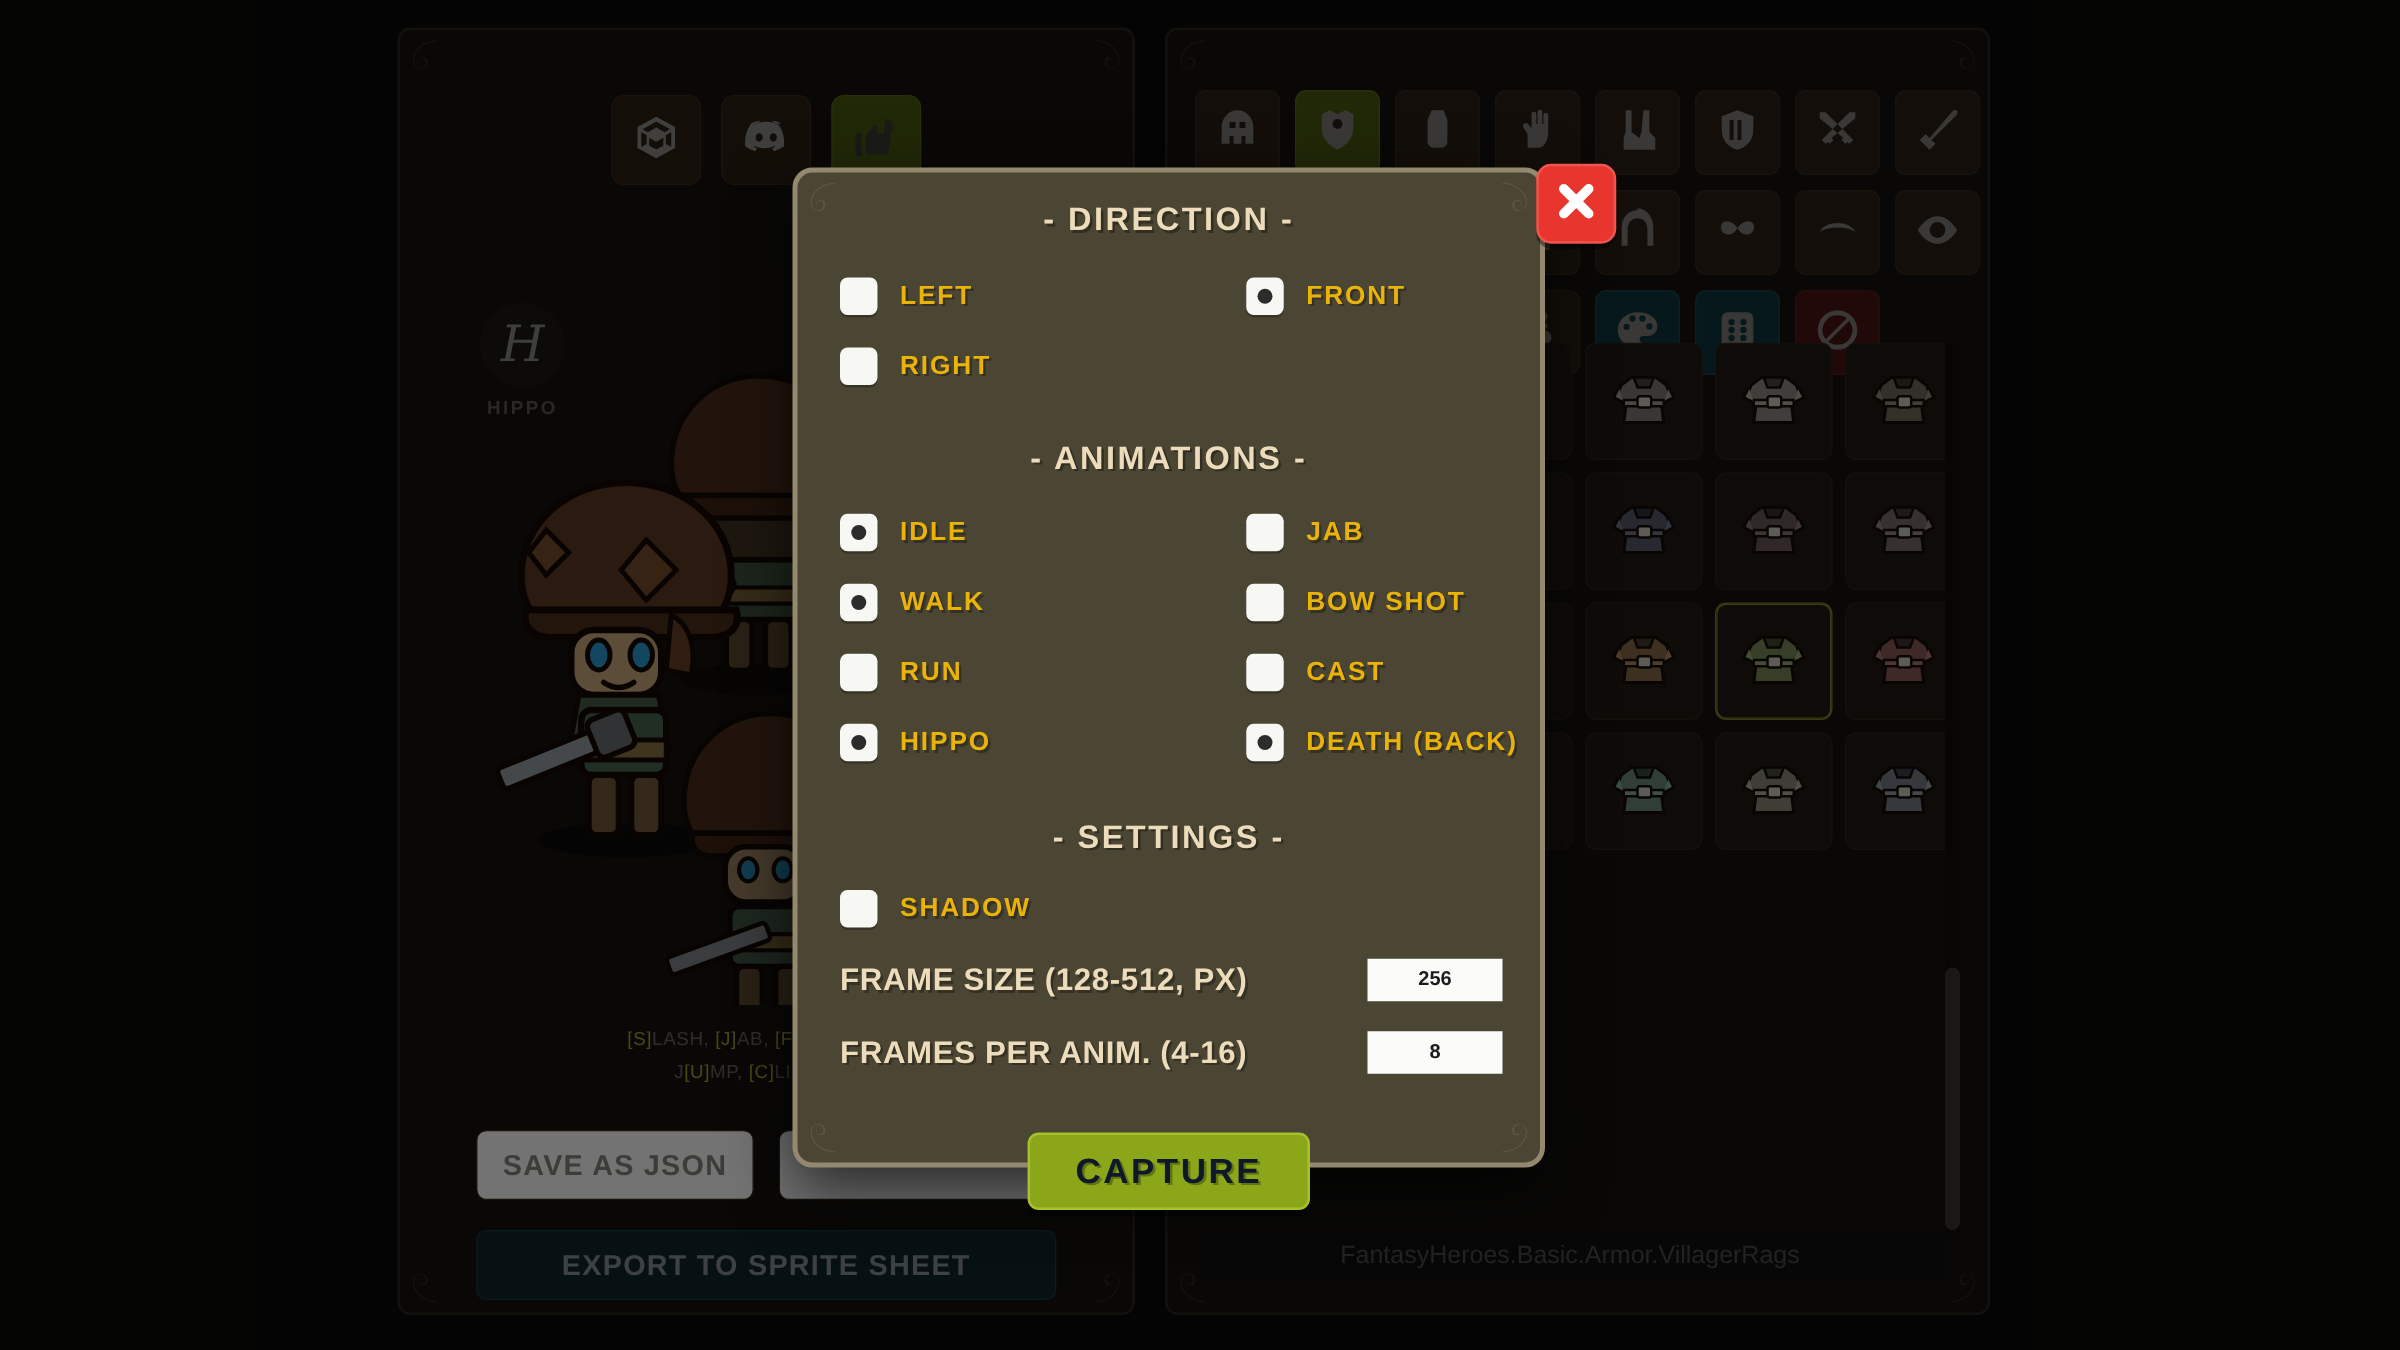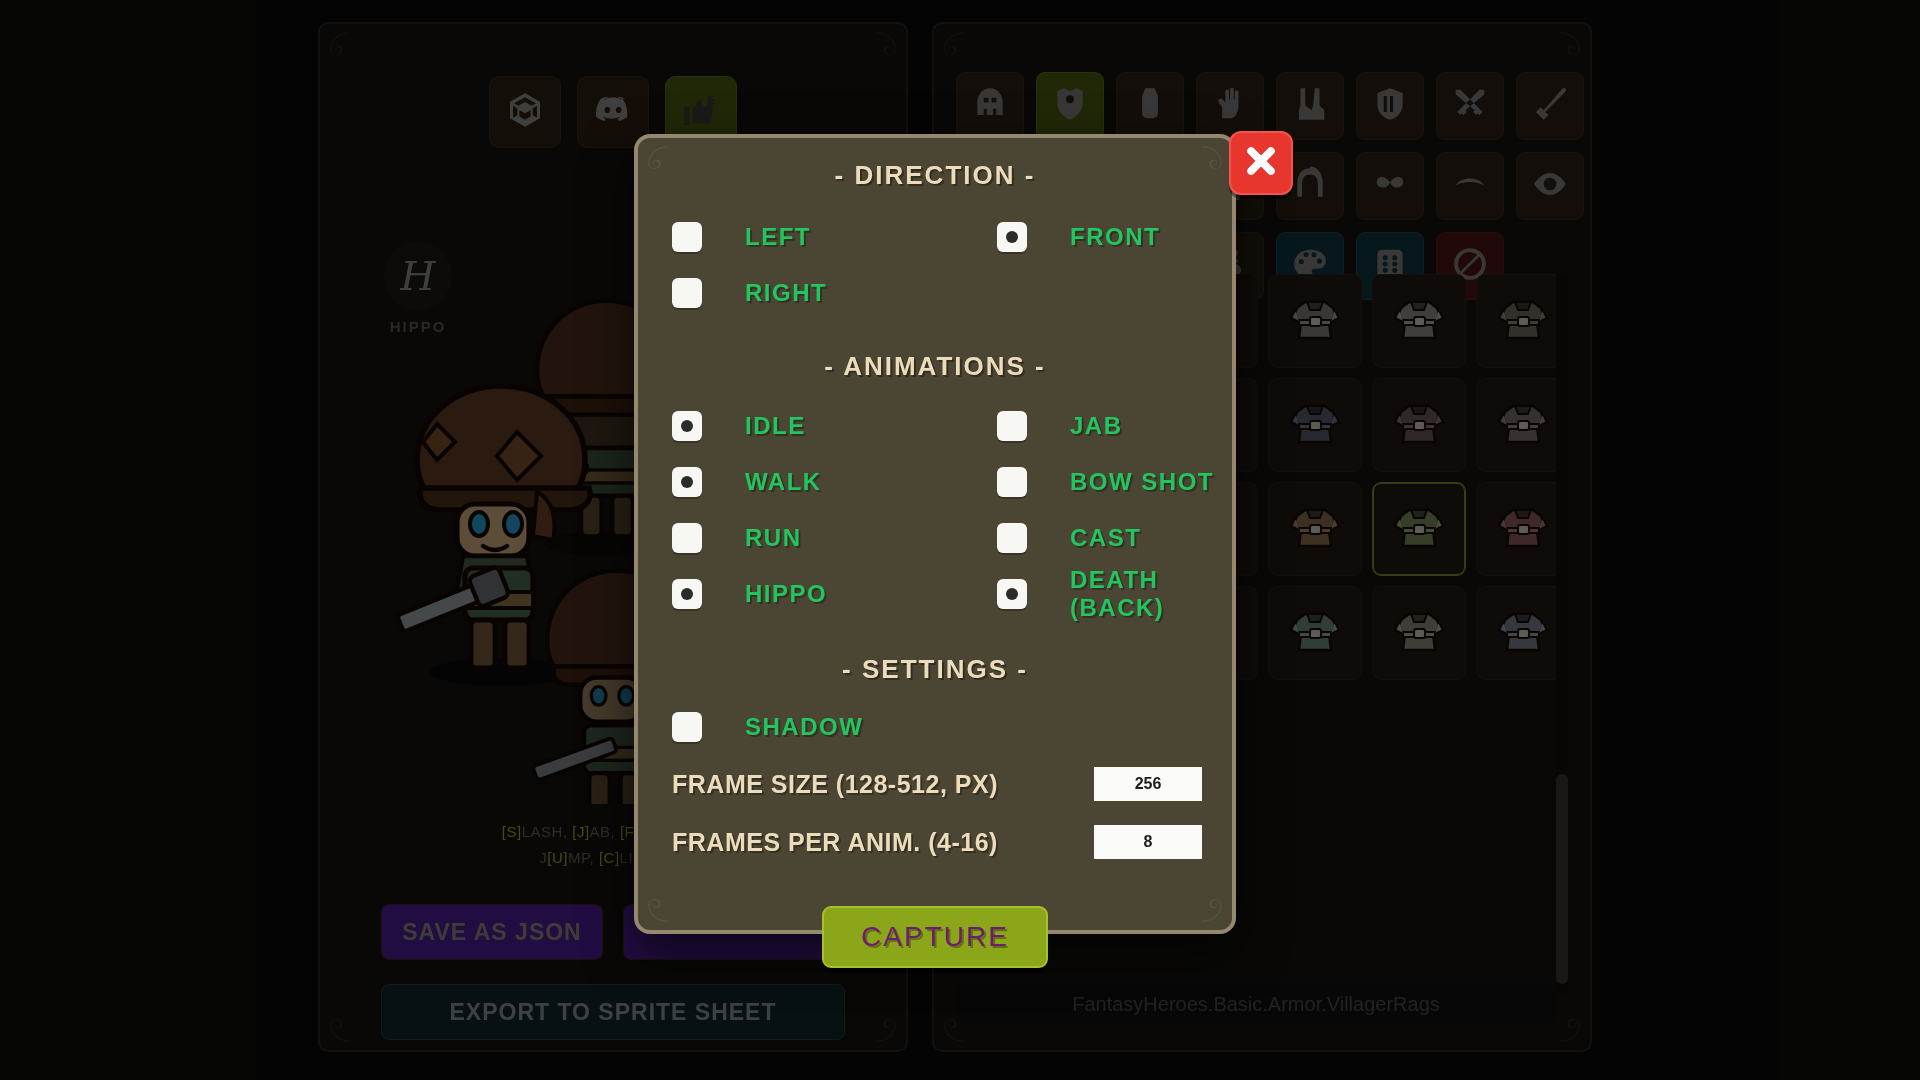--- a/index.html
+++ b/index.html
@@ -77,21 +77,21 @@
     letter-spacing: .5px;
   }
   .hints b { color: #9aa32c; font-weight: normal; }
 
   .btn-row {
     position: absolute; left: 0; top: 880px; width: 100%;
     display: flex; justify-content: center; gap: 20px;
   }
   .dark-btn {
     width: 222px; height: 56px; border-radius: 8px;
-    background: #4c1d95; border: 1px solid #3a2a1b;
+    background: #ffffff; border: 1px solid #3a2a1b;
     color: #8b867c; font-size: 23px; font-weight: bold; letter-spacing: 1px;
     display: flex; align-items: center; justify-content: center; cursor: pointer;
   }
   .export-btn {
     position: absolute; left: 50%; transform: translateX(-50%); top: 960px;
     width: 464px; height: 56px; border-radius: 8px;
     background: #10262e; border: 1px solid #1b3d49;
     color: #8a9096; font-size: 23px; font-weight: bold; letter-spacing: 1px;
     display: flex; align-items: center; justify-content: center; cursor: pointer;
   }
@@ -166,23 +166,22 @@
   }
   .opt.right { padding-left: 62px; }
   .box {
     width: 30px; height: 30px; border-radius: 6px; background: #f7f7f4;
     box-shadow: 0 2px 0 rgba(0,0,0,.25);
     display:flex; align-items:center; justify-content:center; flex: none;
   }
   .box .dot { width: 12px; height: 12px; border-radius: 50%; background: #2c2c2c; display: none; }
   .box.on .dot { display: block; }
   .opt-label {
-    color: #22c55e; font-weight: bold; font-size: 24px; letter-spacing: 1.5px;
+    color: #eab308; font-weight: bold; font-size: 21px; letter-spacing: 1.5px;
     text-shadow: 2px 2px 0 rgba(0,0,0,.3);
-    margin-left: 25px;
   }
 
   .field-row {
     display: flex; align-items: center; justify-content: space-between;
     padding: 0 30px 0 34px; height: 58px;
   }
   .field-label {
     color: #ecdcbb; font-weight: bold; font-size: 25px; letter-spacing: .5px;
     text-shadow: 2px 2px 0 rgba(0,0,0,.3);
   }
@@ -191,21 +190,21 @@
     background: #fbfbf9; color: #1d1d1d; font-size: 16px; font-weight: bold;
     padding: 0 10px;
     font-family: "Liberation Sans", sans-serif;
     text-align: center;
   }
 
   .capture-btn {
     position: absolute; left: 50%; transform: translateX(-50%);
     bottom: -38px; width: 226px; height: 62px;
     background: #8ca61a; border: 2px solid #a8c02c; border-radius: 9px;
-    color: #701a75; font-size: 28px; font-weight: normal; letter-spacing: 2px;
+    color: #0f172a; font-size: 28px; font-weight: bold; letter-spacing: 2px;
     display:flex; align-items:center; justify-content:center; cursor: pointer;
     text-shadow: 2px 2px 0 rgba(0,0,0,.3);
     box-shadow: 0 5px 0 rgba(0,0,0,.35);
   }
 
   .close-btn {
     position: absolute; z-index: 70; left: 1229px; top: 131px;
     width: 64px; height: 64px; border-radius: 12px;
     background: #e8352e; border: 2px solid #f0564f;
     display:flex; align-items:center; justify-content:center; cursor: pointer;

